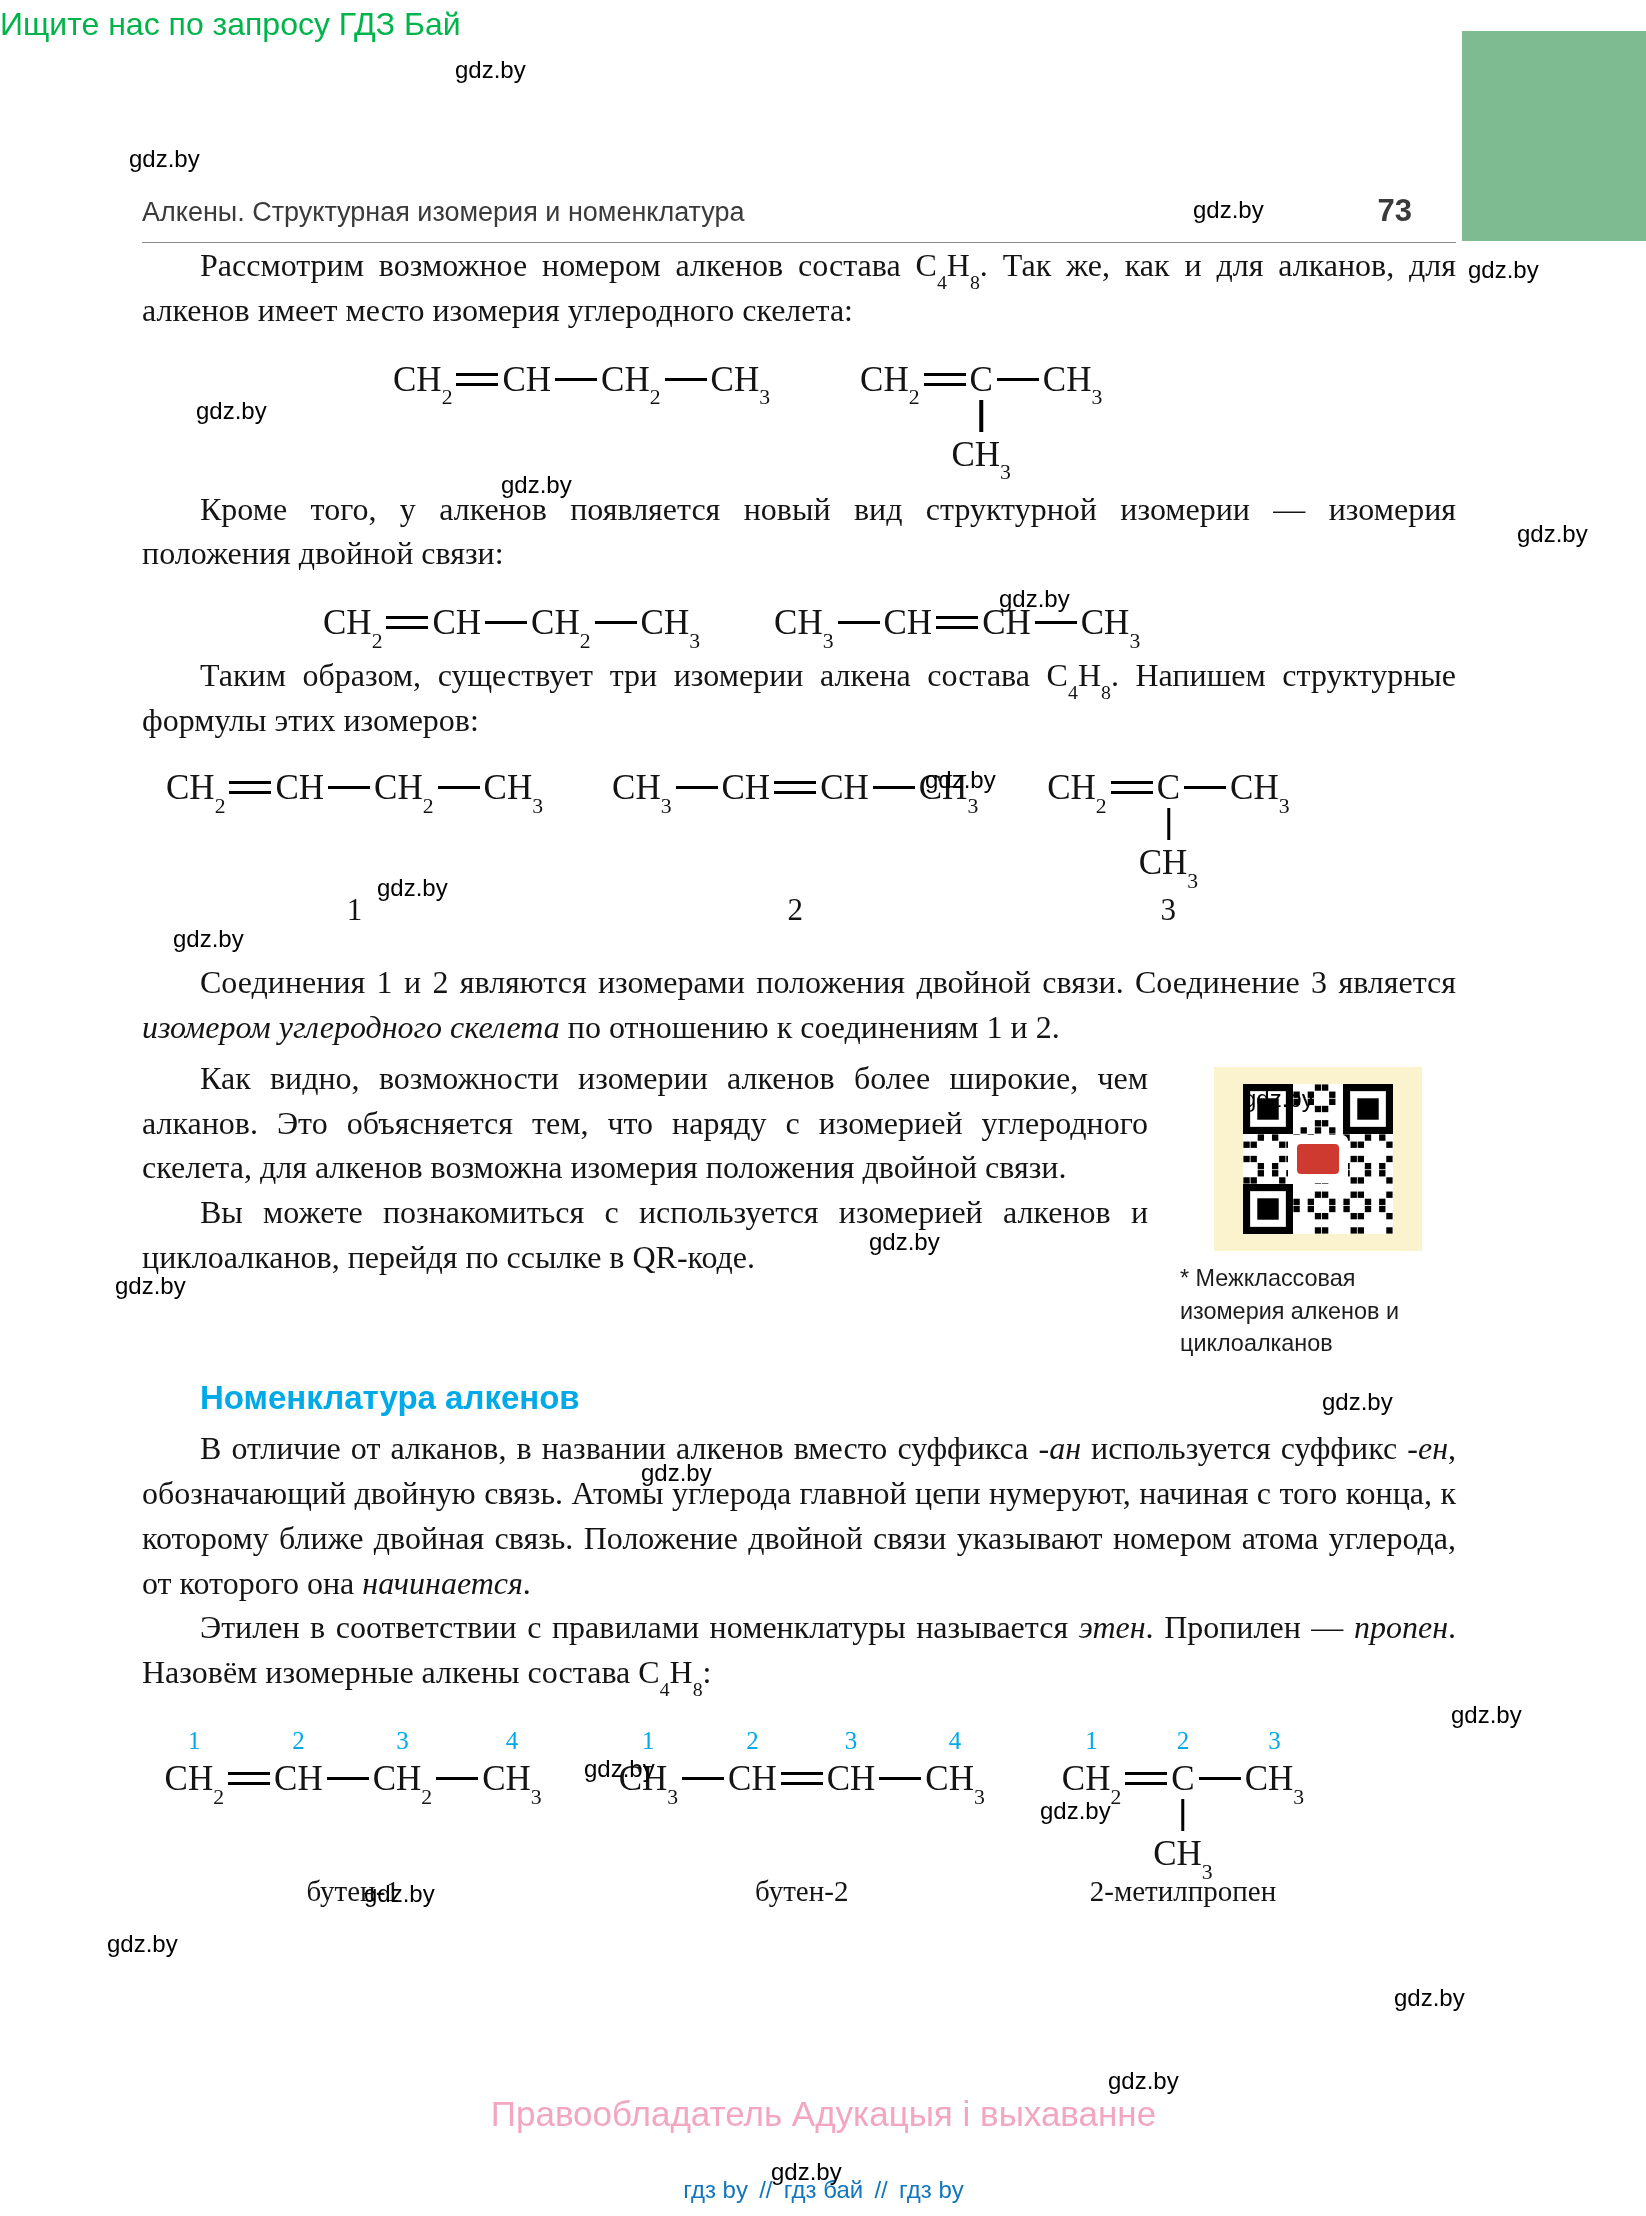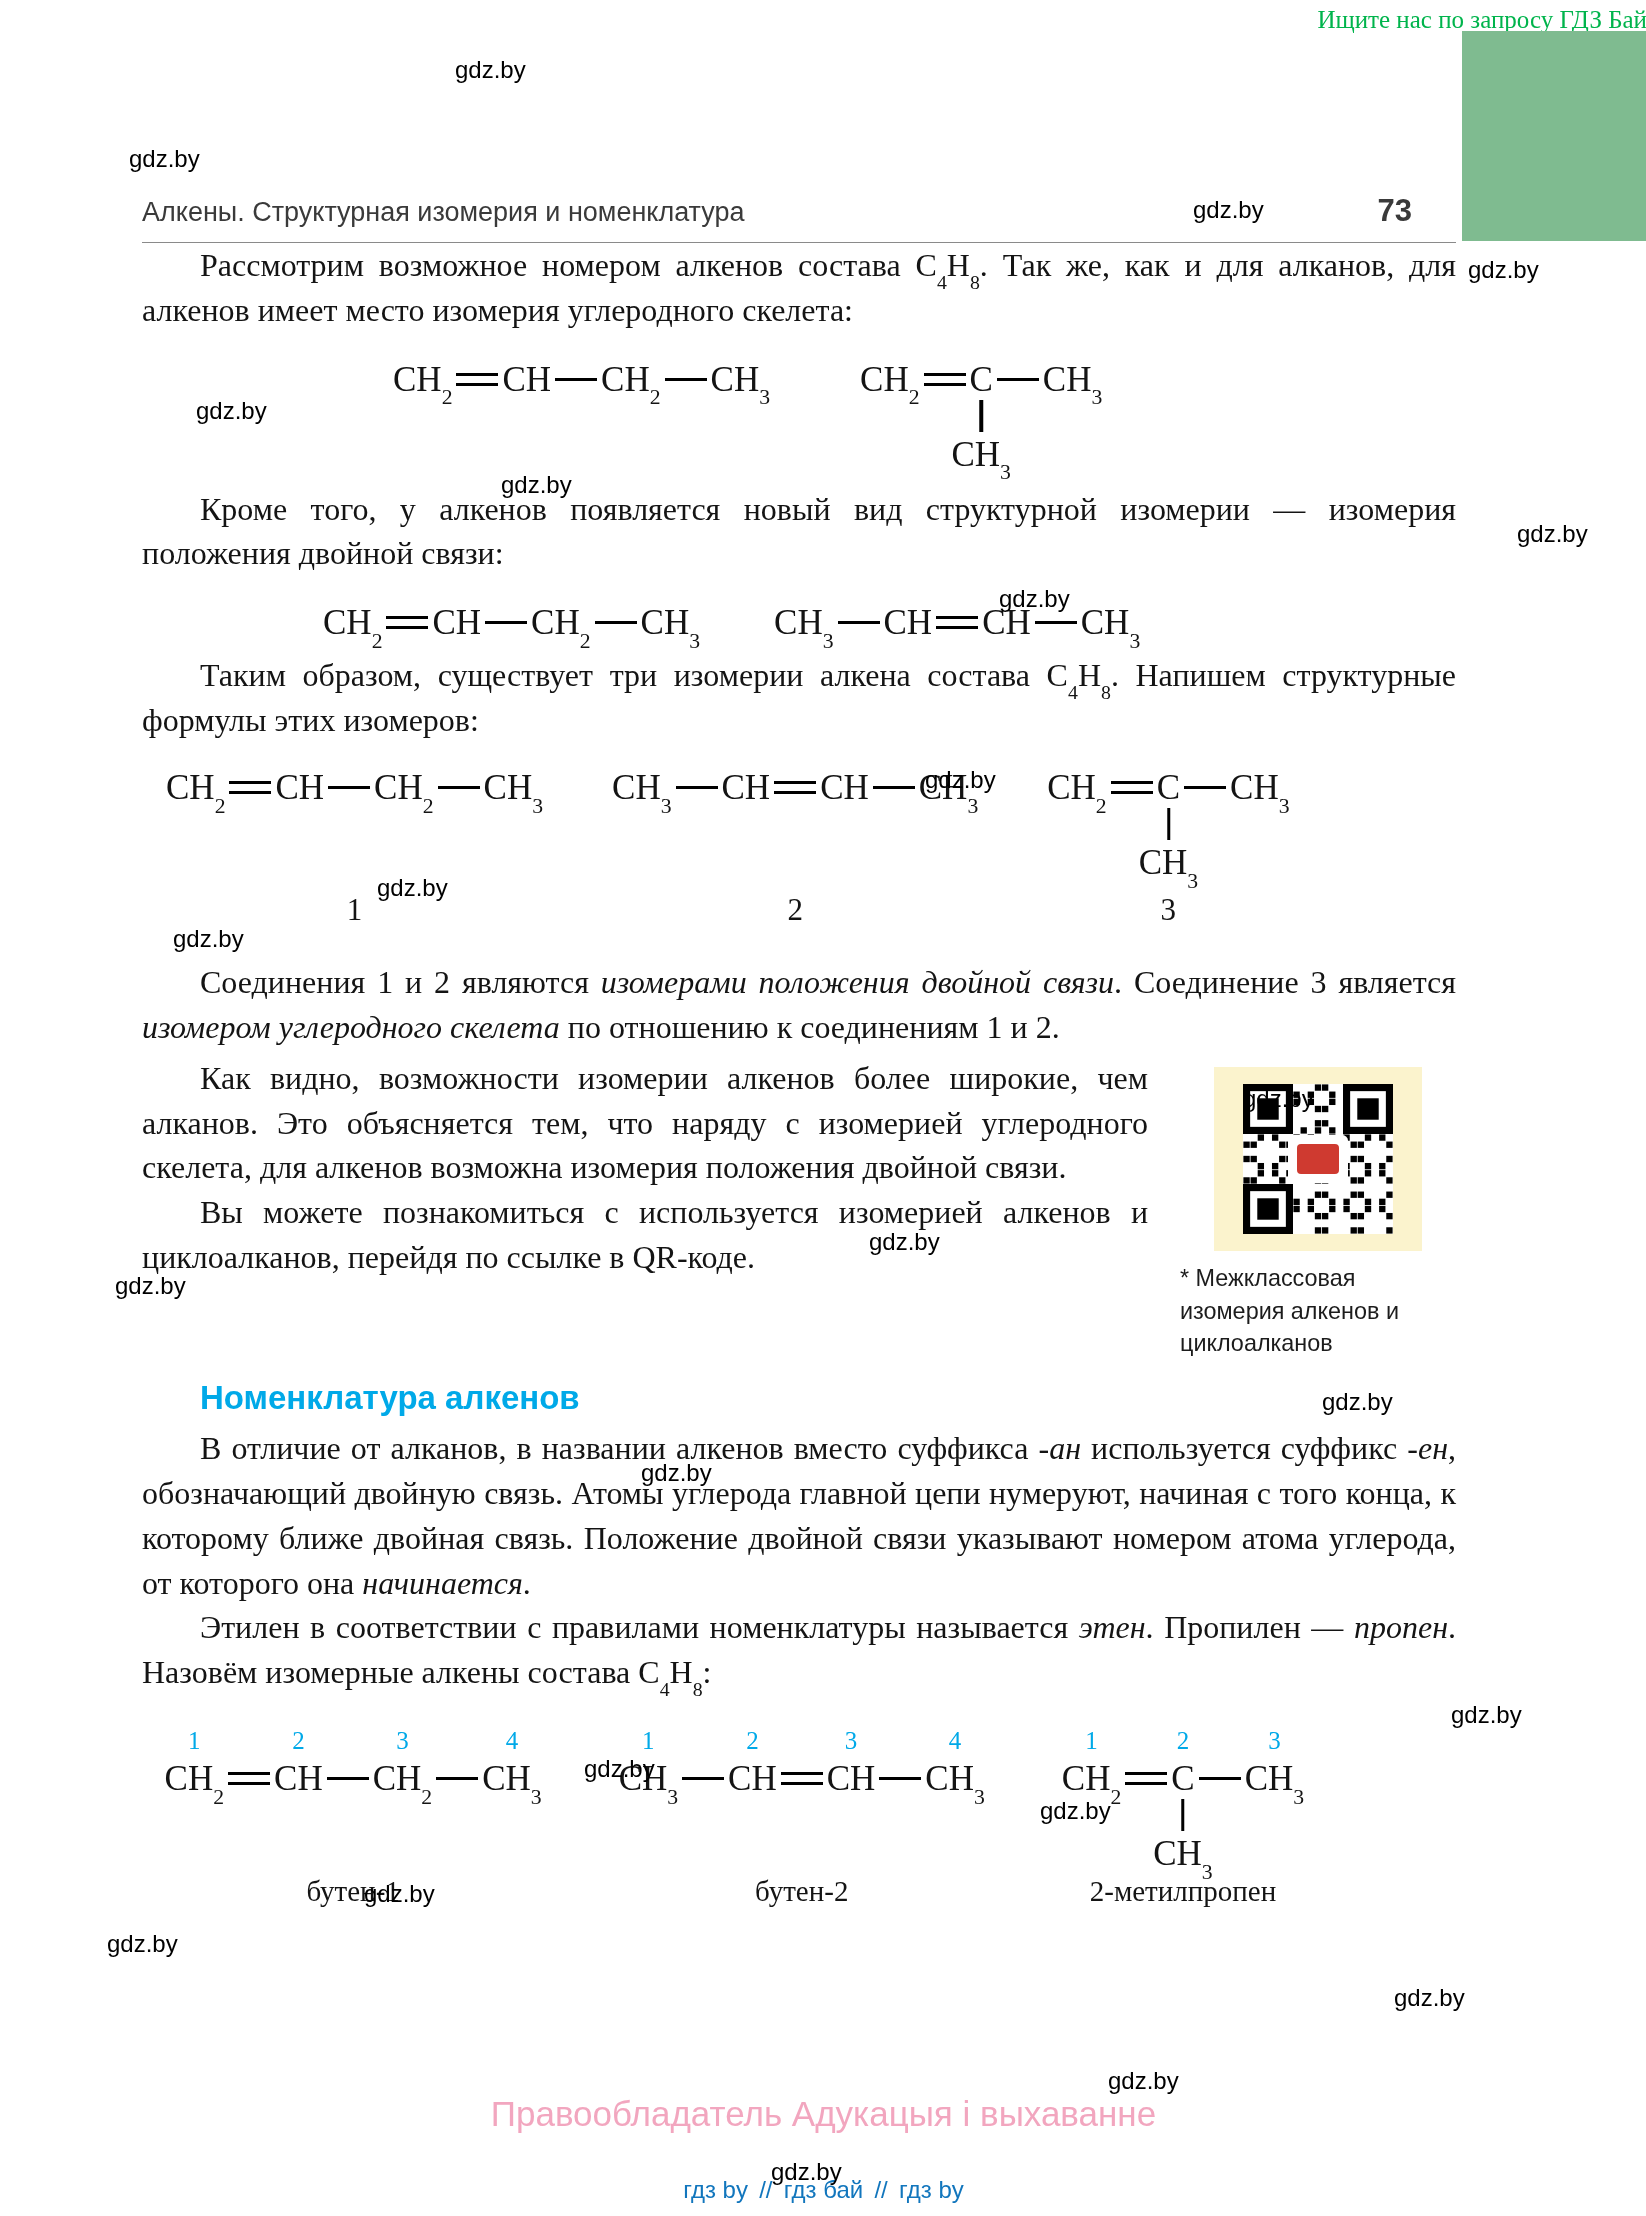--- a/index.html
+++ b/index.html
@@ -1,20 +1,20 @@
 <!DOCTYPE html>
 <html lang="ru" style="--banner-green: #00b44c; --corner-green: #7fbb90; --accent-cyan: #00a9e8; --footer-pink: #f2a6bf; --link-blue: #1276bd; --qr-bg: #fbf3cd; --qr-logo-red: #cf3a30;font-size:13px"><head>
 <meta charset="utf-8">
 <style>
   html,body{margin:0;padding:0;background:#ffffff;}
   .page{position:relative;width:1647px;height:2216px;background:#ffffff;overflow:hidden;
         font-family:"Liberation Serif",serif;color:#141414;}
 
-  .banner{position:absolute;top:6.4px;left:0;width:100%;text-align:right;
-          font-family:Liberation Serif, serif;font-size:25px;color:var(--banner-green);}
+  .banner{position:absolute;top:6.4px;left:0;width:100%;text-align:left;
+          font-family:Liberation Sans, sans-serif;font-size:32px;color:var(--banner-green);}
 
   .corner{position:absolute;top:31px;right:0;width:185px;height:210px;background:var(--corner-green);}
 
   .wmlayer{position:absolute;inset:0;pointer-events:none;z-index:5;}
   .wm{position:absolute;font-family:"Liberation Sans",sans-serif;font-size:24px;color:#000;white-space:nowrap;}
 
   .main{position:absolute;left:142px;top:0;width:1314px;}
 
   .hrow{margin-top:181px;display:flex;align-items:baseline;justify-content:space-between;
         border-bottom:1.6px solid #8a8a8a;padding-bottom:13px;}
@@ -177,21 +177,21 @@
                 <span class="branch-line"></span>
                 <span class="branch-text">CH<sub>3</sub></span>
               </span></span>
             <span class="bond bond-s"></span>
             <span class="atom">CH<sub>3</sub></span>
           </span>
           <span class="flabel">3</span>
         </div>
     </div>
 
-    <p class="bp p4"><span>Соединения 1 и 2 являются </span><span style="font-style: italic;">изомерами положения двойной связи</span><span>. Соединение 3 является </span><span style="font-style: italic;">изомером углеродного скелета</span><span> по отношению к соединениям 1 и 2.</span></p>
+    <p class="bp p4"><span>Соединения 1 и 2 являются </span><span style="">изомерами положения двойной связи</span><span>. Соединение 3 является </span><span style="font-style: italic;">изомером углеродного скелета</span><span> по отношению к соединениям 1 и 2.</span></p>
 
     <div class="qr-float">
       <div class="qr-box">
         <svg width="150" height="150" viewBox="0 0 186 186">
             <rect x="0" y="0" width="186" height="186" fill="#ffffff"></rect>
             <rect x="0" y="0" width="62" height="62" fill="#000"></rect>
             <rect x="8.857142857142858" y="8.857142857142858" width="44.28571428571429" height="44.28571428571429" fill="#fff"></rect>
             <rect x="17.714285714285715" y="17.714285714285715" width="26.571428571428573" height="26.571428571428573" fill="#000"></rect>
             <rect x="124" y="0" width="62" height="62" fill="#000"></rect>
             <rect x="132.85714285714286" y="8.857142857142858" width="44.28571428571429" height="44.28571428571429" fill="#fff"></rect>

